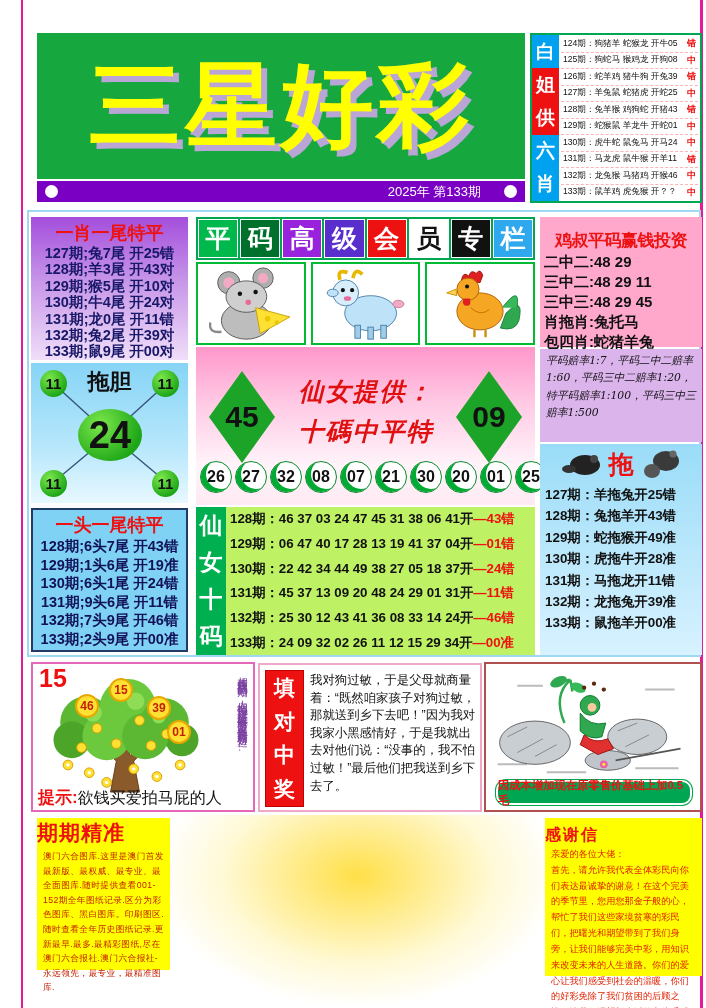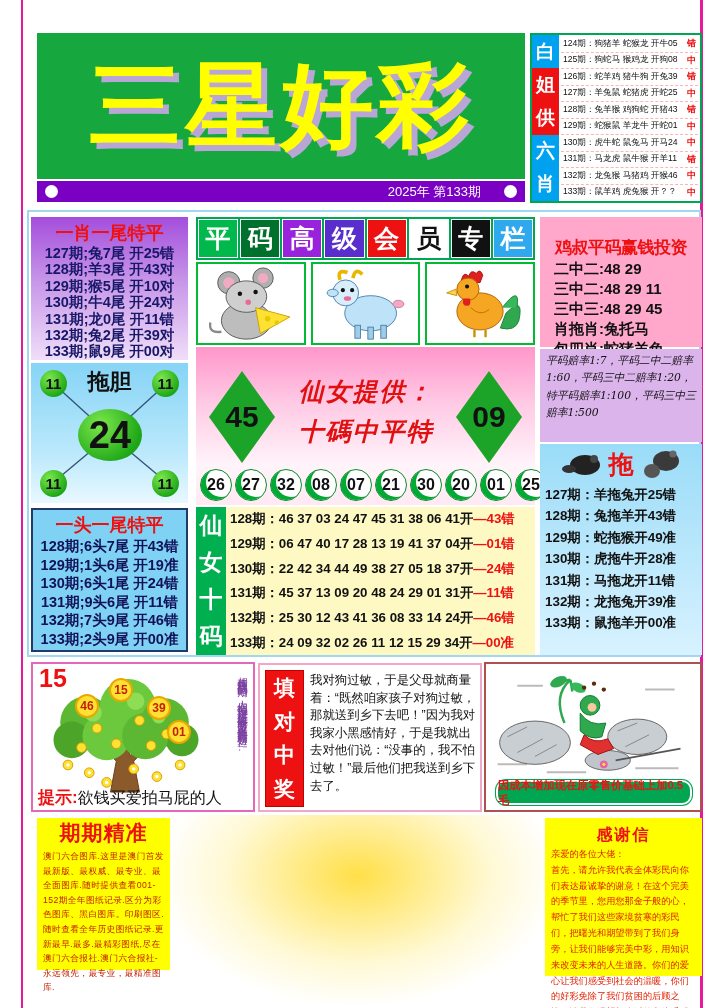--- a/index.html
+++ b/index.html
@@ -66,39 +66,39 @@
 
   .pinkzone{left:196px;top:347px;width:339px;height:158px;
         background:linear-gradient(180deg,#FF97CB 0%,#FFC9E4 35%,#FFF4FA 75%,#FFE9F3 100%);}
   .diamond{position:absolute;width:66px;height:92px;
         background:#1BA428;clip-path:polygon(50% 0,100% 50%,50% 100%,0 50%);
         display:flex;align-items:center;justify-content:center;}
   .diamond span{font-size:30px;font-weight:bold;color:#111;}
   .script-red{position:absolute;left:88px;width:164px;text-align:center;color:#E01010;
         font-family:"DejaVu Serif",serif;font-style:italic;font-weight:bold;font-size:25px;
         letter-spacing:2px;}
-  .balls{position:absolute;left:4px;top:114px;display:flex;gap:3px;margin-top:8px;}
+  .balls{position:absolute;left:4px;top:114px;display:flex;gap:3px;}
   .ball{width:30px;height:30px;border-radius:50%;background:#fff;border:1px solid #0A8A2A;
         box-shadow:inset 5px -3px 0 0 #00AA33;display:flex;align-items:center;justify-content:center;
         font-size:16px;font-weight:bold;color:#111;}
 
   .fairyten{left:196px;top:507px;width:339px;height:148px;display:flex;}
   .ft-strip{width:30px;background:#00B050;display:flex;flex-direction:column;}
   .ft-strip div{flex:1;display:flex;align-items:center;justify-content:center;color:#fff;
         font-size:23px;font-weight:bold;}
-  .ft-rows{flex:1;background:#fef9c3;display:flex;flex-direction:column;}
+  .ft-rows{flex:1;background:#bef264;display:flex;flex-direction:column;}
   .ft-row{flex:1;display:flex;align-items:center;padding-left:4px;font-size:13.3px;
         font-weight:bold;color:#111;white-space:nowrap;}
   .ft-row .suffix{color:#EE1111;}
 
   
   .jishu{left:540px;top:217px;width:162px;height:130px;background:#FFA8CC;}
-  .js-title{color:#EE1111;font-weight:bold;font-size:17px;text-align:center;margin-top:19px;
+  .js-title{color:#EE1111;font-weight:bold;font-size:17px;text-align:center;margin-top:12px;
         letter-spacing:-0.5px;}
-  .js-row{font-size:15px;font-weight:bold;color:#111;line-height:20px;padding-left:14px;}
+  .js-row{font-size:15px;font-weight:bold;color:#111;line-height:20px;padding-left:4px;}
 
   .lavender{left:540px;top:349px;width:162px;height:93px;background:#DCB4EC;}
   .lv-note{color:#EE1111;font-weight:bold;font-size:12px;text-align:center;padding-top:4px;}
   .lv-odds{font-family:"DejaVu Serif",serif;font-style:italic;font-size:10.8px;color:#111;
         padding:3px 6px;line-height:1.6;}
 
   .paipai{left:540px;top:444px;width:162px;height:211px;
         background:linear-gradient(180deg,#9ADCF8 0%,#D8F2FF 100%);}
   .pp-title{color:#EE1111;font-weight:bold;font-size:21px;text-align:center;margin-top:3px;
         letter-spacing:-1px;}
@@ -133,21 +133,21 @@
   .blurb{position:absolute;left:10px;bottom:5px;width:192px;height:21px;background:#00A651;
         border:2px solid #fff;box-shadow:0 0 0 1px #00A651;border-radius:10px;
         display:flex;align-items:center;justify-content:center;color:#EE1111;font-weight:bold;
         font-size:11.3px;}
 
   .glow{left:160px;top:815px;width:395px;height:190px;
         background:radial-gradient(ellipse at 50% 32%,rgba(255,218,40,0.85),rgba(255,240,150,0.40) 48%,rgba(255,255,255,0) 72%);}
 
   .ybox{background:#FFFF00;box-sizing:border-box;}
   .jingzhun{left:37px;top:818px;width:133px;height:152px;}
-  .yb-title{color:#EE1111;font-weight:bold;text-align:center;}
+  .yb-title{color:#EE1111;font-weight:bold;text-align:left;}
   .jz-title{font-size:21px;margin-top:1px;letter-spacing:1px;}
   .jz-body{font-size:8.7px;color:#C42000;line-height:1.68;padding:2px 6px;letter-spacing:0.4px;}
   .thanks{left:545px;top:818px;width:157px;height:158px;}
   .th-title{font-size:16px;margin-top:7px;letter-spacing:2px;}
   .th-body{font-size:9.2px;color:#E02000;line-height:1.72;padding:1px 6px;white-space:pre-line;}
 </style>
 </head>
 <body>
 
 <div class="edge" style="left:21px;width:2px;"></div>

